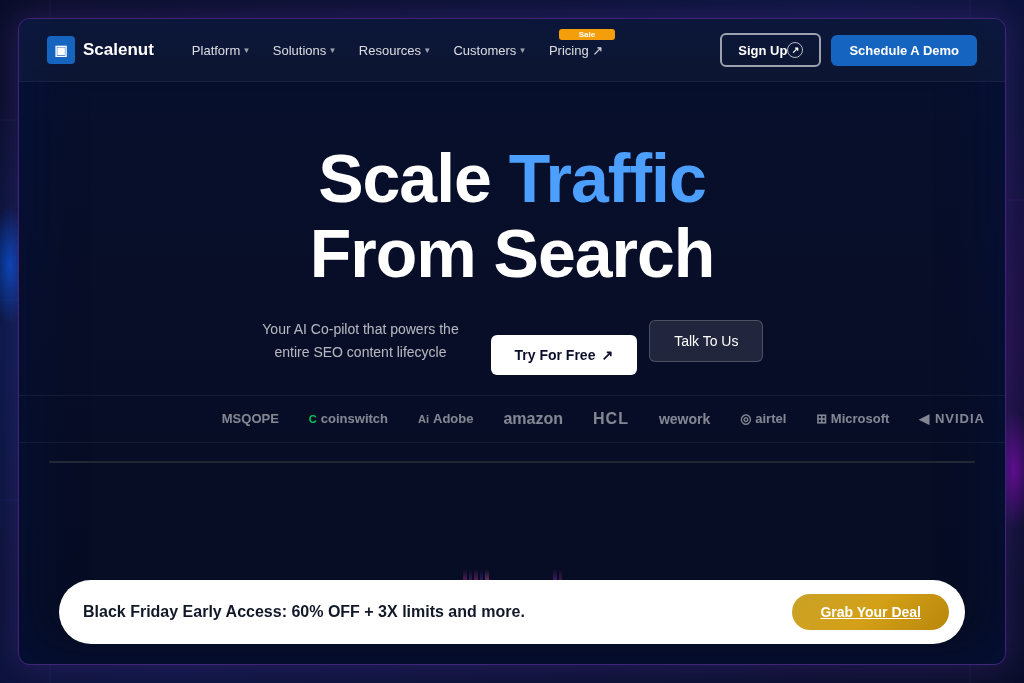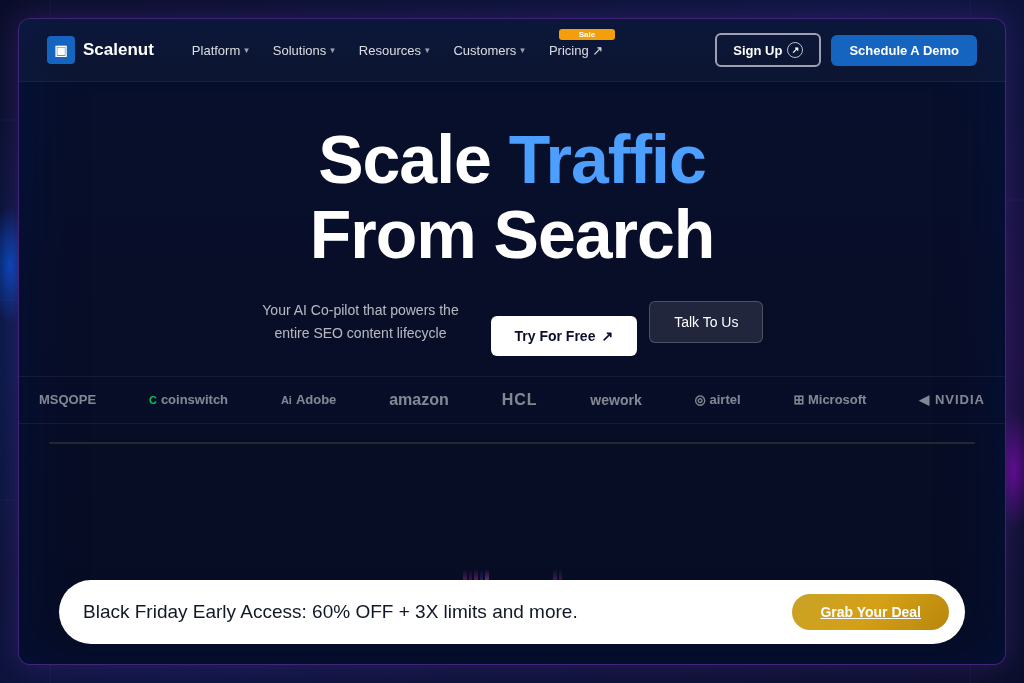--- a/index.html
+++ b/index.html
@@ -151,21 +151,20 @@
       border: 2px solid rgba(255,255,255,0.6);
       color: white;
       background: transparent;
       padding: 7px 16px;
       border-radius: 6px;
       font-size: 13px;
       font-weight: 600;
       cursor: pointer;
       display: flex;
       align-items: center;
-      gap: 5px;
     }
 
     .btn-demo {
       background: #1565c0;
       color: white;
       padding: 8px 18px;
       border-radius: 6px;
       font-size: 13px;
       font-weight: 600;
       cursor: pointer;
@@ -193,20 +192,21 @@
       text-align: center;
       position: relative;
     }
 
     .hero-title {
       font-size: 68px;
       font-weight: 800;
       line-height: 1.1;
       margin-bottom: 0;
       letter-spacing: -1px;
+      margin-top: 19px;
     }
 
     .title-white {
       color: #ffffff;
     }
 
     .title-blue {
       color: #4d9fff;
     }
 
@@ -256,21 +256,21 @@
       font-weight: 400;
       cursor: pointer;
       border: 1px solid rgba(255,255,255,0.2);
       white-space: nowrap;
     }
 
     
     .logos-bar {
       display: flex;
       align-items: center;
-      justify-content: space-between;
+      justify-content: flex-end;
       gap: 30px;
       padding: 14px 20px;
       border-top: 1px solid rgba(255,255,255,0.06);
       border-bottom: 1px solid rgba(255,255,255,0.06);
       overflow: hidden;
     }
 
     .logo-brand {
       color: rgba(255,255,255,0.5);
       font-size: 13px;
@@ -316,22 +316,22 @@
       background: white;
       border-radius: 40px;
       padding: 14px 16px 14px 24px;
       display: flex;
       align-items: center;
       justify-content: space-between;
     }
 
     .banner-text {
       color: #111827;
-      font-size: 19px;
-      font-weight: 400;
+      font-size: 16px;
+      font-weight: 700;
     }
 
     .btn-grab-deal {
       background: linear-gradient(135deg, #c9a227 0%, #d4a017 50%, #b8860b 100%);
       color: white;
       padding: 10px 28px;
       border-radius: 30px;
       font-size: 14px;
       font-weight: 700;
       cursor: pointer;

